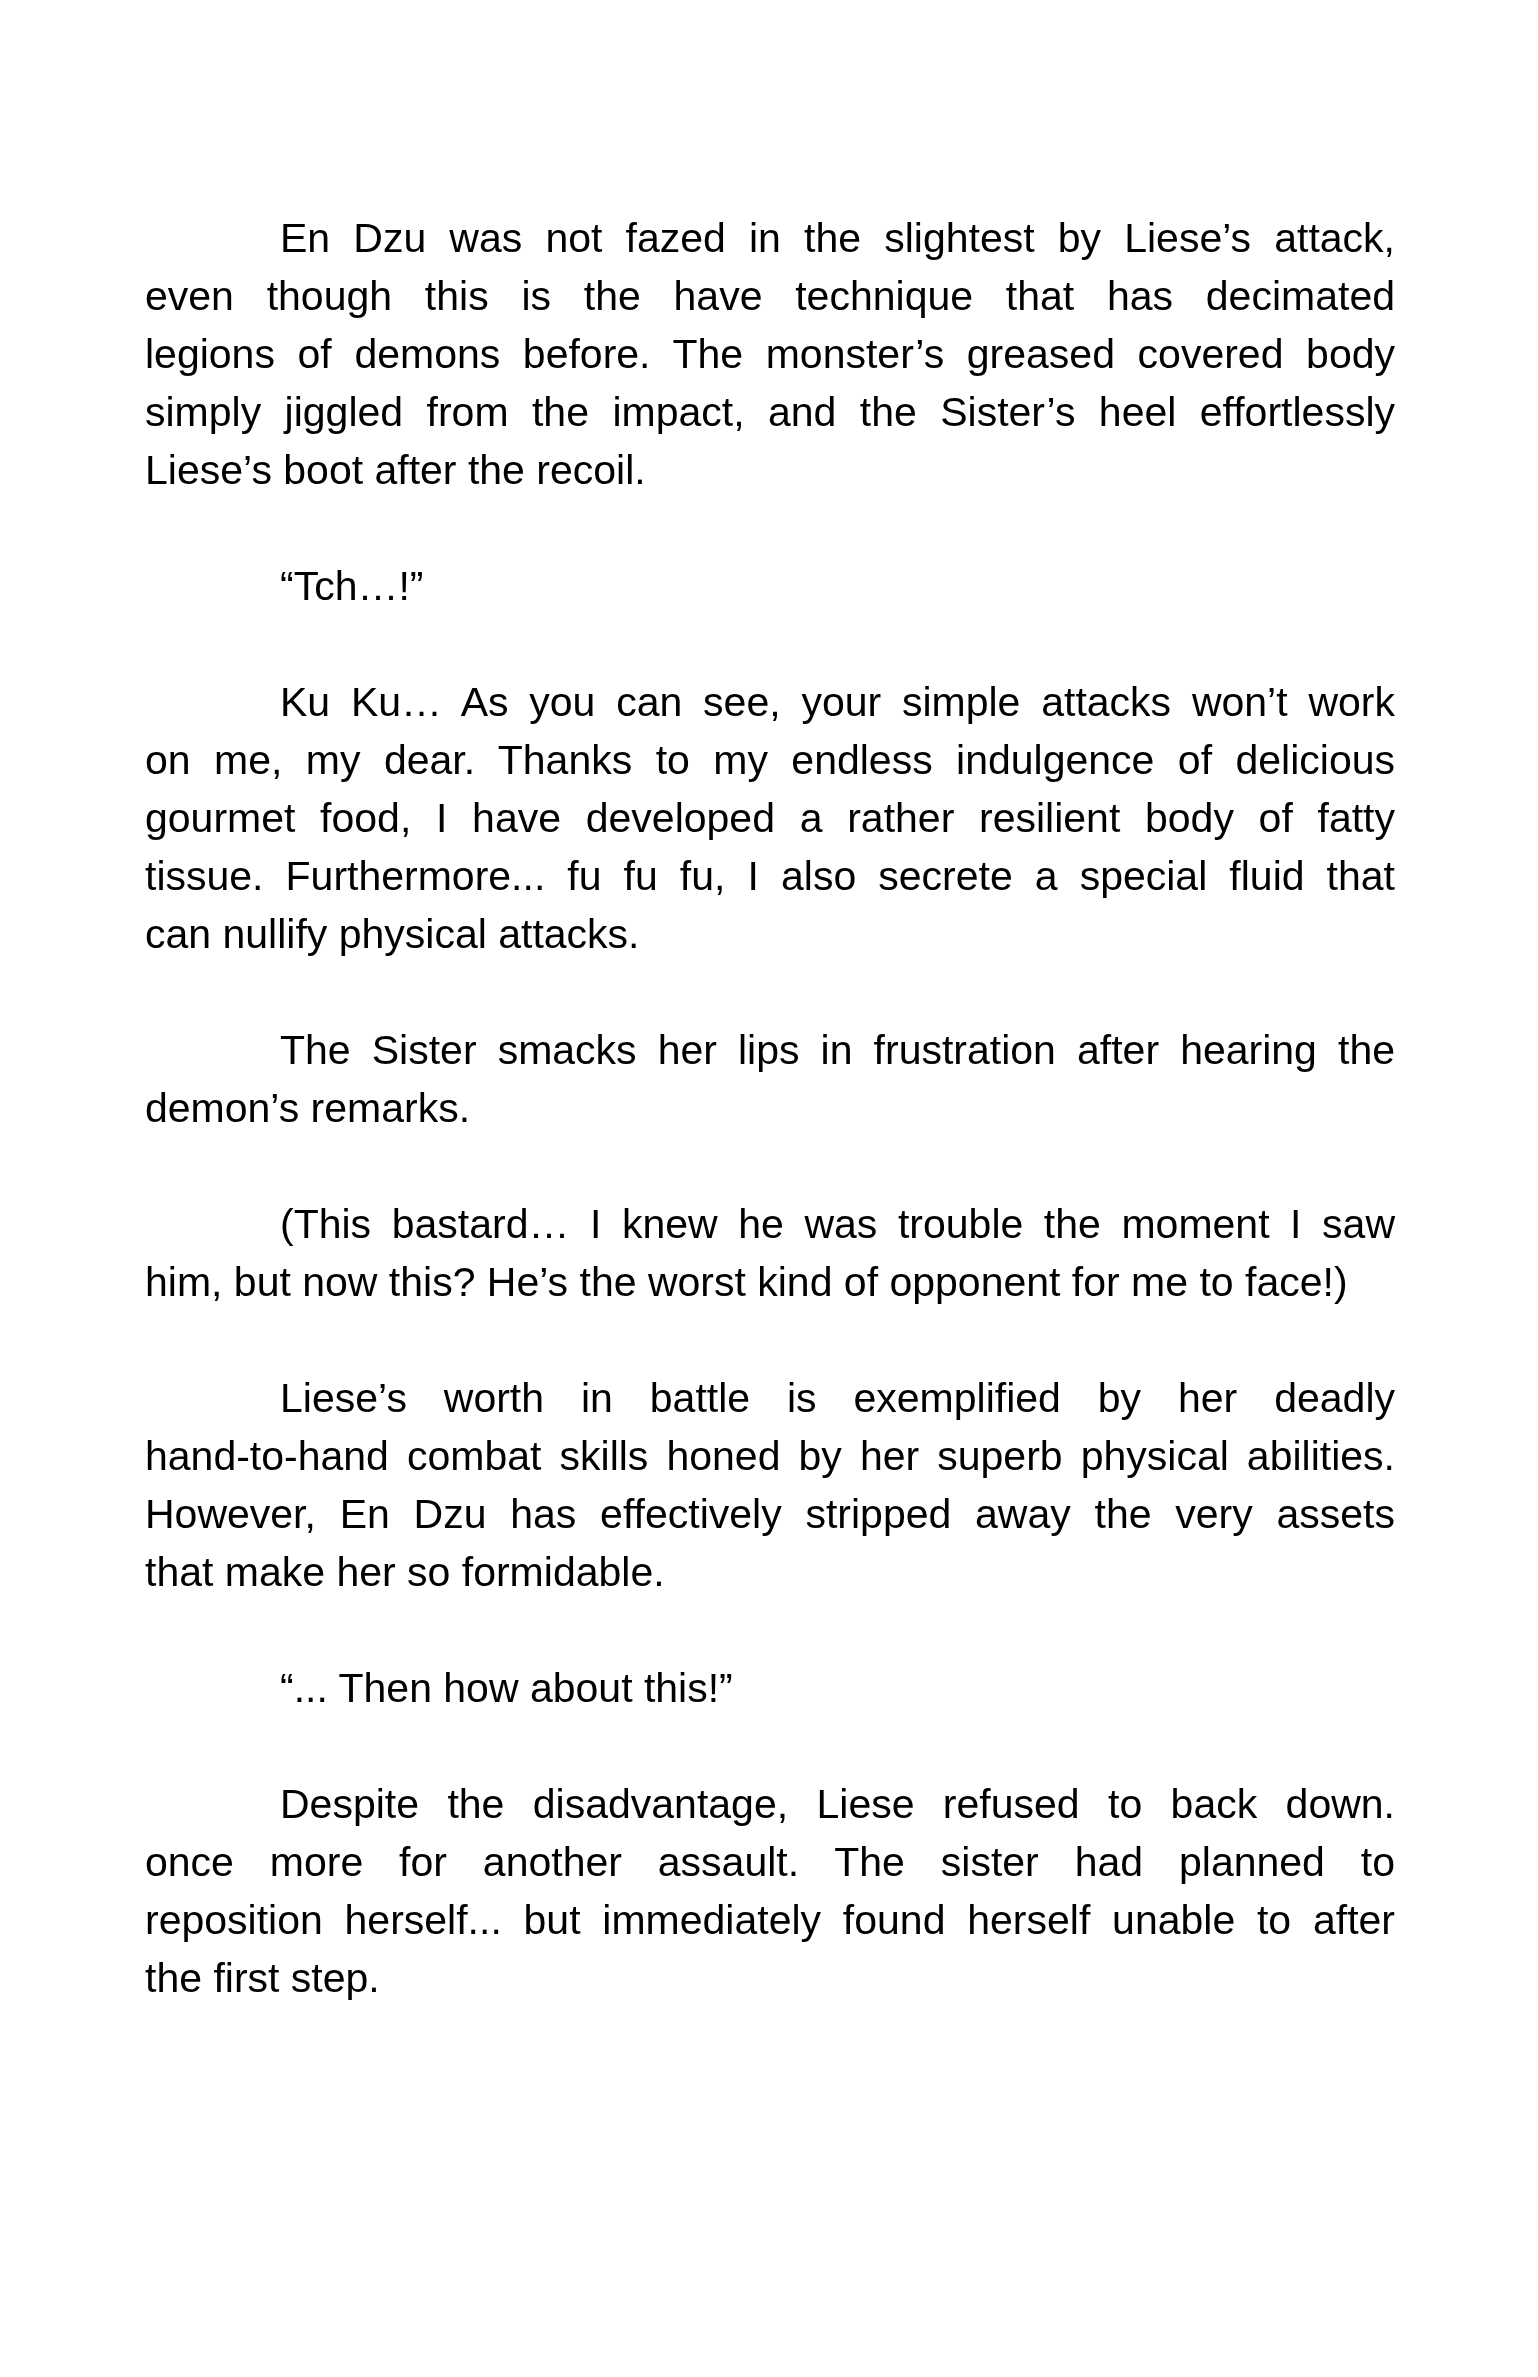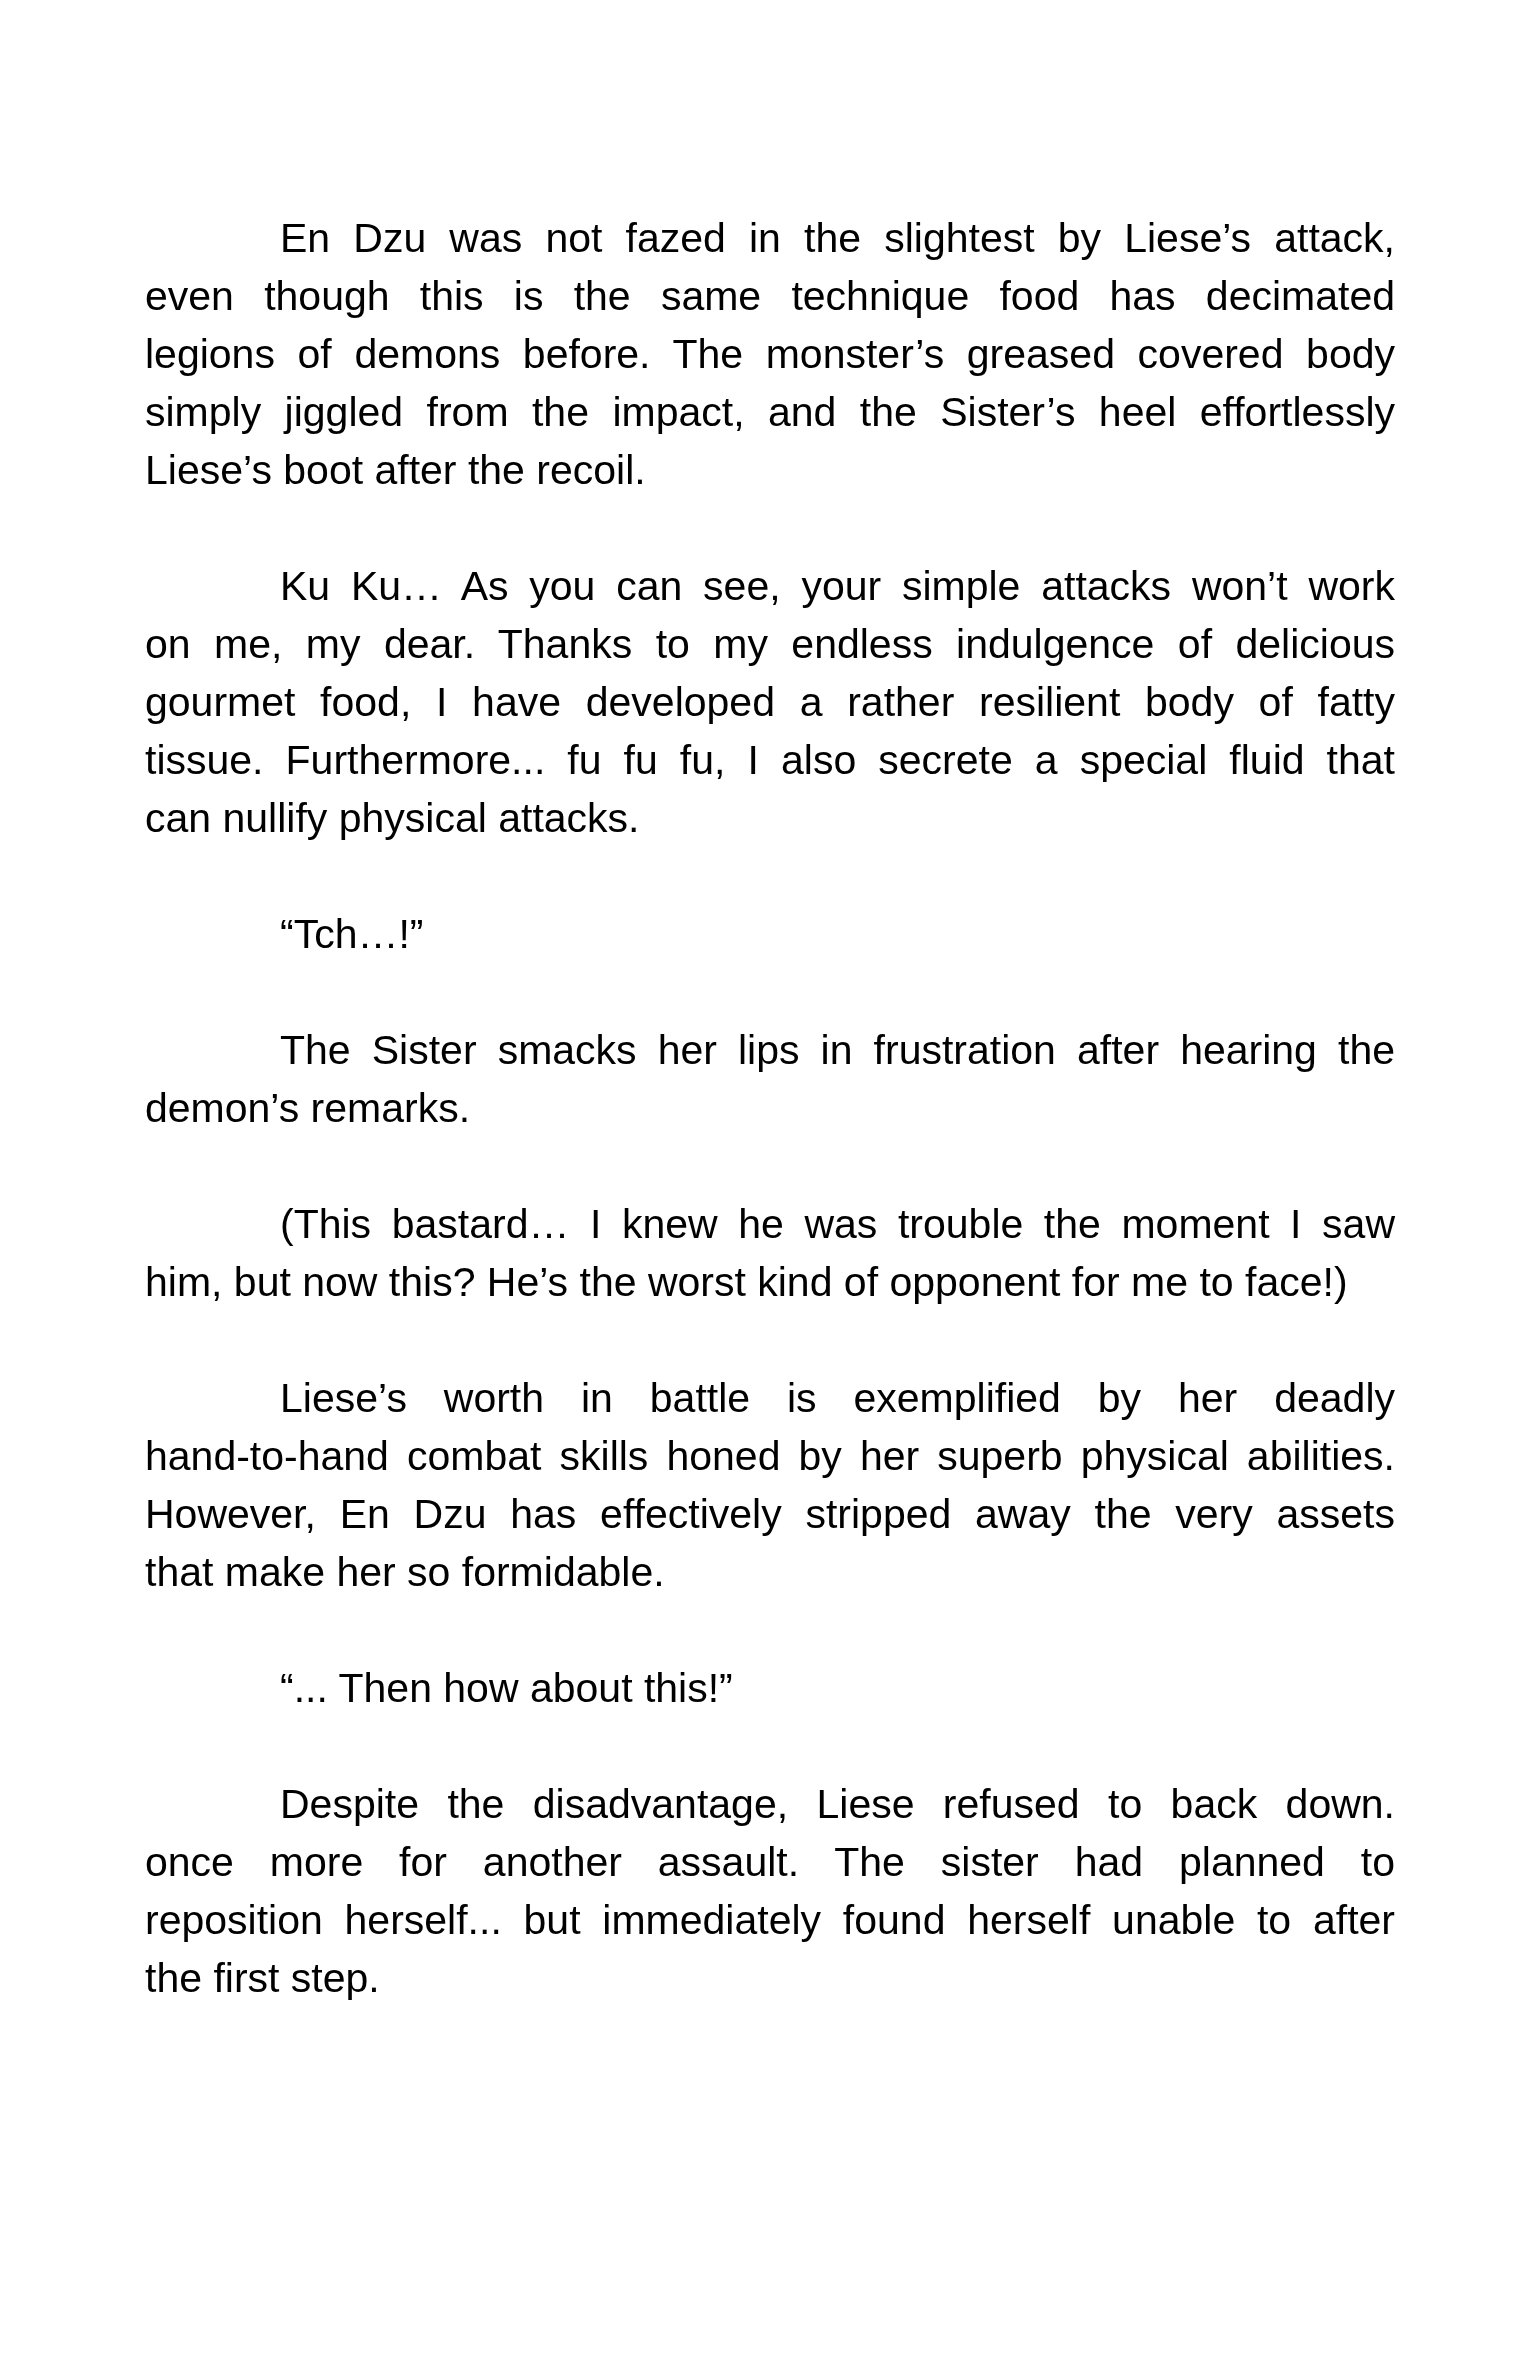--- a/index.html
+++ b/index.html
@@ -47,36 +47,36 @@
   }
 </style>
 </head>
 <body>
 
 <div class="page">
   <div class="content">
 
     <div class="para">
       <div class="line first">En Dzu was not fazed in the slightest by Liese’s attack,</div>
-      <div class="line">even though this is the same technique food has decimated</div>
+      <div class="line">even though this is the have technique that has decimated</div>
       <div class="line">legions of demons before. The monster’s greased covered body</div>
       <div class="line">simply jiggled from the impact, and the Sister’s heel effortlessly</div>
       <div class="line last">Liese’s boot after the recoil.</div>
+    </div>
+
+    <div class="para">
+      <div class="line first last">“Tch…!”</div>
     </div>
 
     <div class="para">
       <div class="line first">Ku Ku… As you can see, your simple attacks won’t work</div>
       <div class="line">on me, my dear. Thanks to my endless indulgence of delicious</div>
       <div class="line">gourmet food, I have developed a rather resilient body of fatty</div>
       <div class="line">tissue. Furthermore... fu fu fu, I also secrete a special fluid that</div>
       <div class="line last">can nullify physical attacks.</div>
-    </div>
-
-    <div class="para">
-      <div class="line first last">“Tch…!”</div>
     </div>
 
     <div class="para">
       <div class="line first">The Sister smacks her lips in frustration after hearing the</div>
       <div class="line last">demon’s remarks.</div>
     </div>
 
     <div class="para">
       <div class="line first">(This bastard… I knew he was trouble the moment I saw</div>
       <div class="line last">him, but now this? He’s the worst kind of opponent for me to face!)</div>

